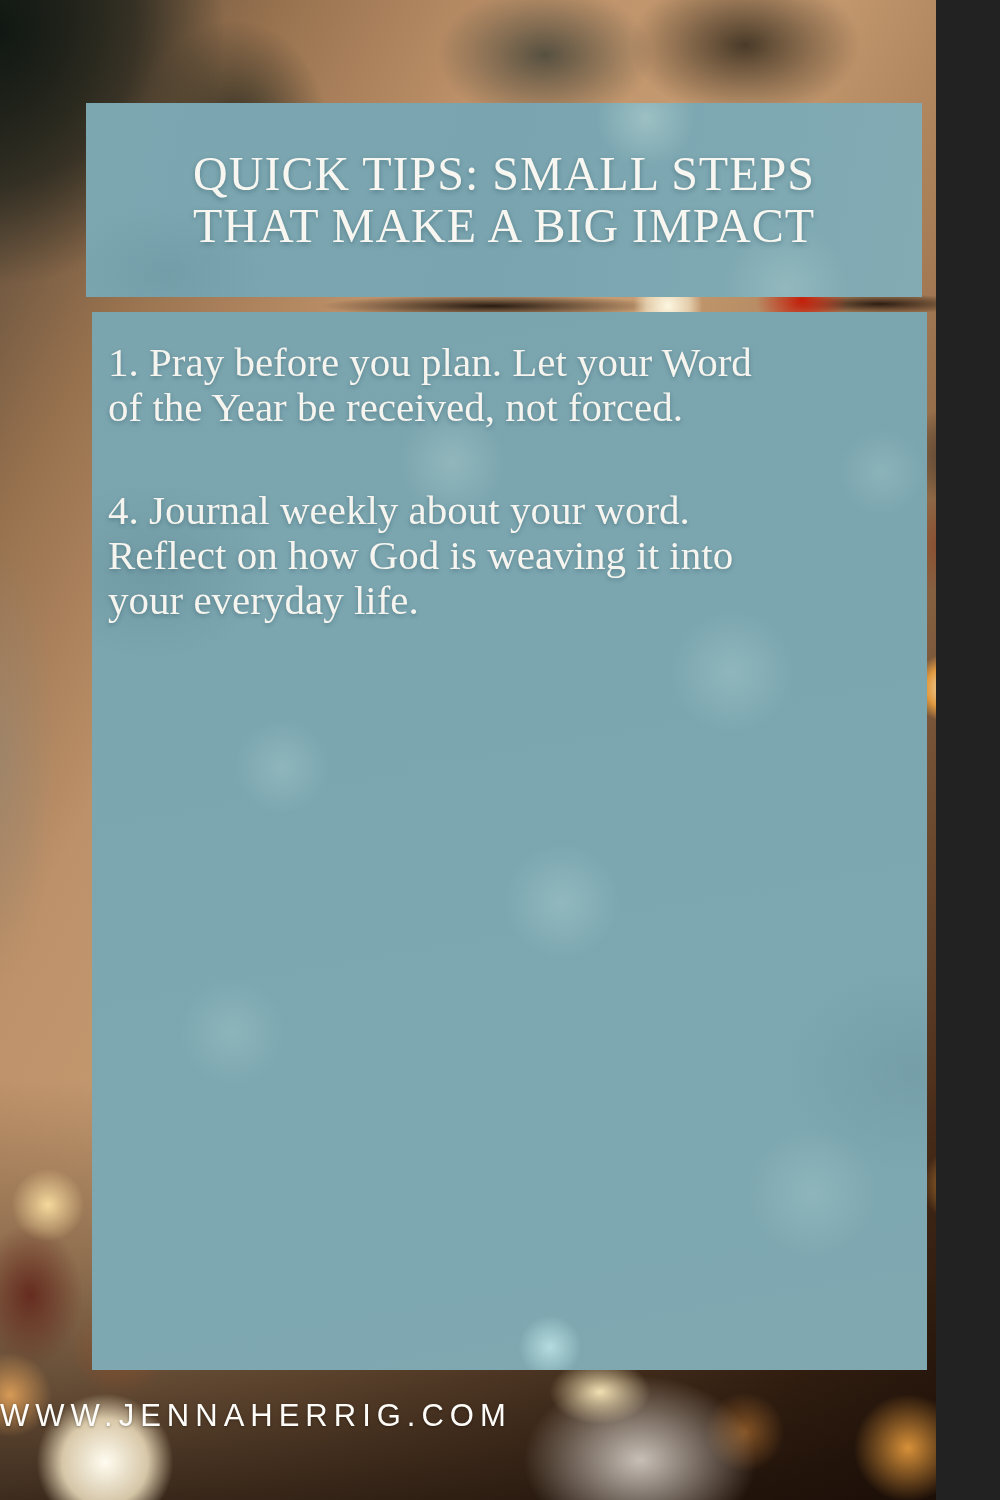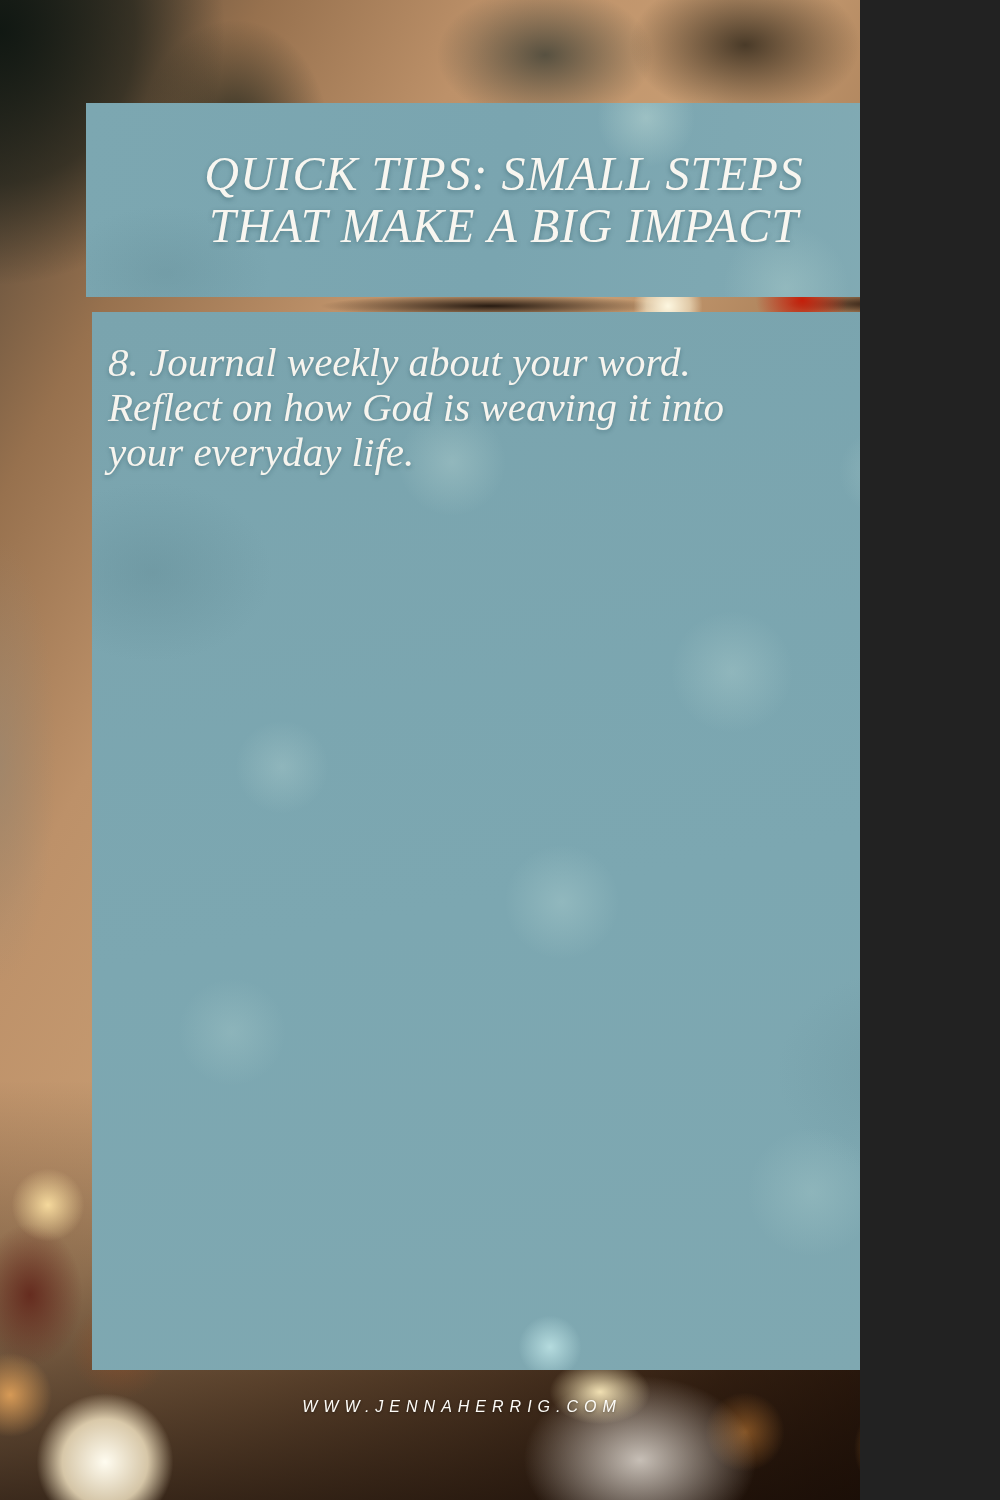--- a/index.html
+++ b/index.html
@@ -1,22 +1,21 @@
 <!DOCTYPE html>
 <html><head>
 <meta charset="utf-8">
 <style>
   html, body { margin: 0; padding: 0; background: #222; }
   .canvas {
     position: relative;
-    width: 860px;
+    width: 936px;
     height: 1500px;
     overflow: hidden;
     background: #1d4ed8;
-    font-style: italic;
   }
   
   .bg {
     position: absolute;
     inset: 0;
     background-image:
       
       radial-gradient(circle 48px at 668px 306px, rgba(255,250,228,0.97) 0%, rgba(255,248,220,0.55) 45%, rgba(255,248,220,0) 72%),
       radial-gradient(ellipse 66px 52px at 802px 300px, rgba(198,26,6,0.95) 0%, rgba(198,26,6,0) 70%),
       
@@ -103,41 +102,42 @@
     font-size: 41px;
     line-height: 45px;
     color: #f6f4ee;
     white-space: pre-line;
     text-shadow: 0 2px 4px rgba(42,82,94,0.4);
   }
   .footer {
     position: absolute;
     left: 0; top: 1398px;
     width: 100%;
-    text-align: center;
+    text-align: left;
     font-family: "Liberation Sans", sans-serif;
     font-weight: 400;
-    font-size: 16px;
+    font-size: 31px;
     letter-spacing: 6px;
     color: #fdfcf8;
     text-shadow: 0 1px 3px rgba(0,0,0,0.35);
-    margin-left: 32px;
   }
 </style>
 </head>
 <body>
 
 <div class="canvas">
   <div class="bg"></div>
 
   <div class="header-box">
     <h1>QUICK TIPS: SMALL STEPS
 THAT MAKE A BIG IMPACT</h1>
   </div>
 
   <div class="main-box">
-    <p>8. Journal weekly about your word.
+    <p>1. Pray before you plan. Let your Word
+of the Year be received, not forced.</p>
+    <p>4. Journal weekly about your word.
 Reflect on how God is weaving it into
 your everyday life.</p>
   </div>
 
   <div class="footer">WWW.JENNAHERRIG.COM</div>
 </div>
 
 </body></html>

